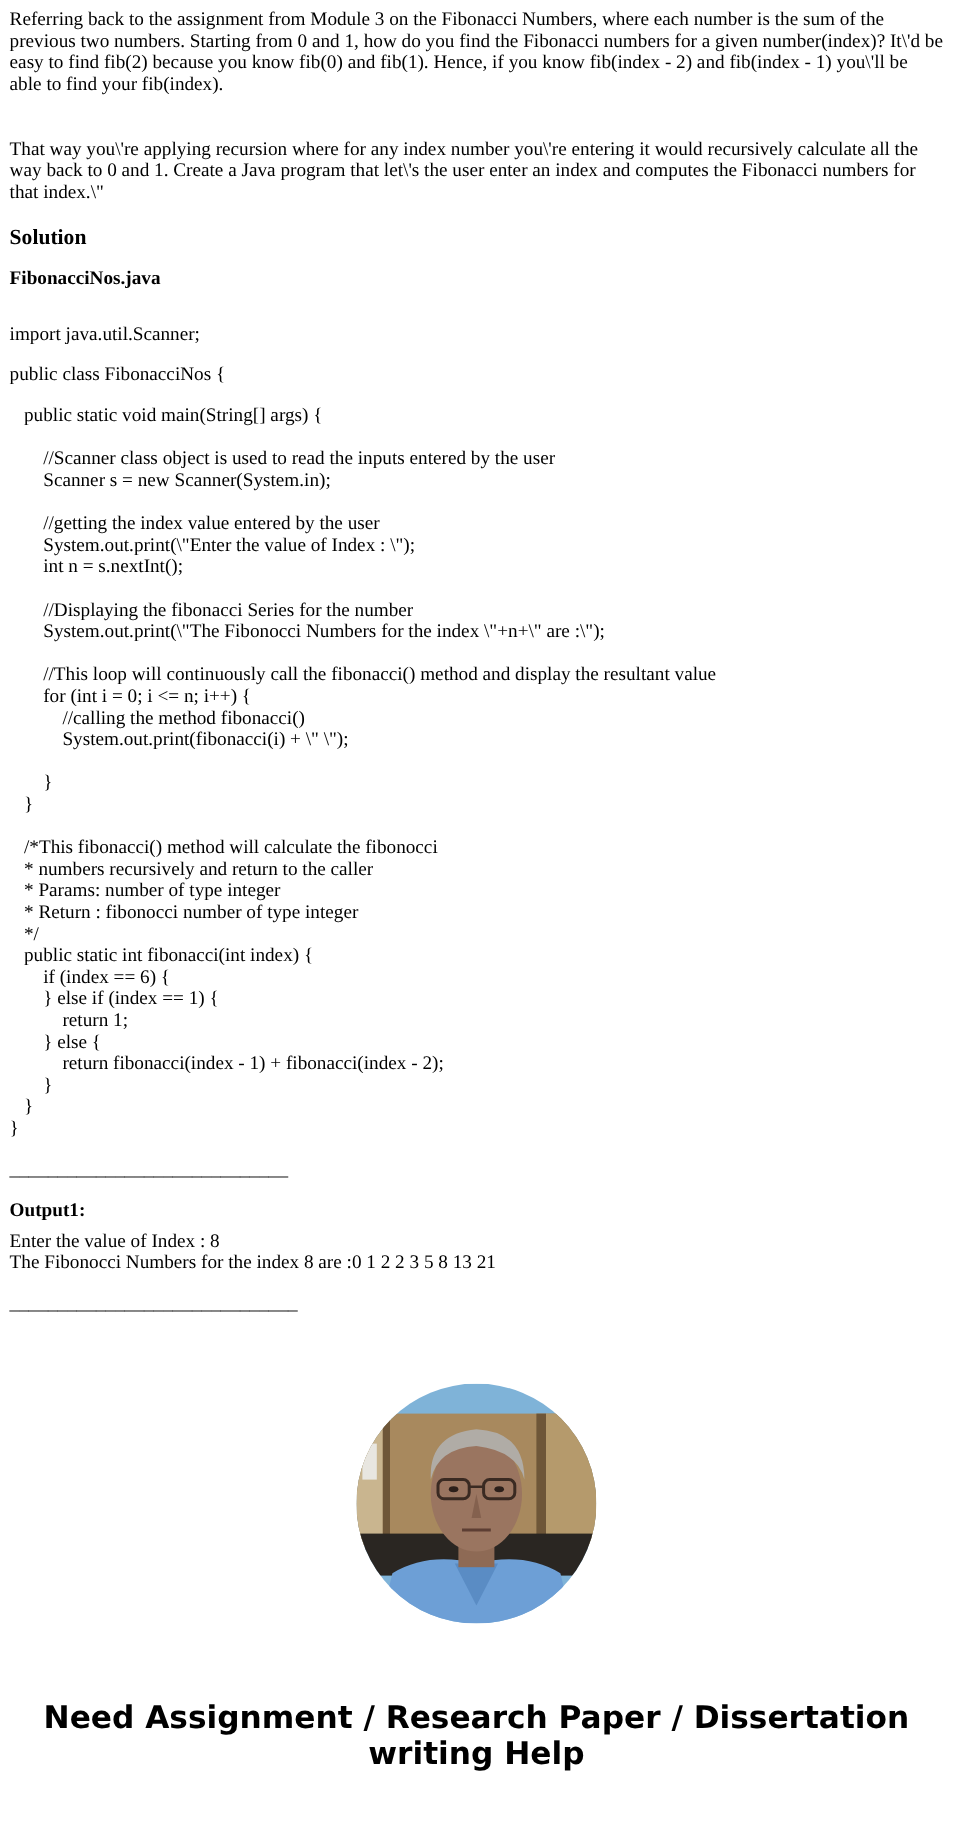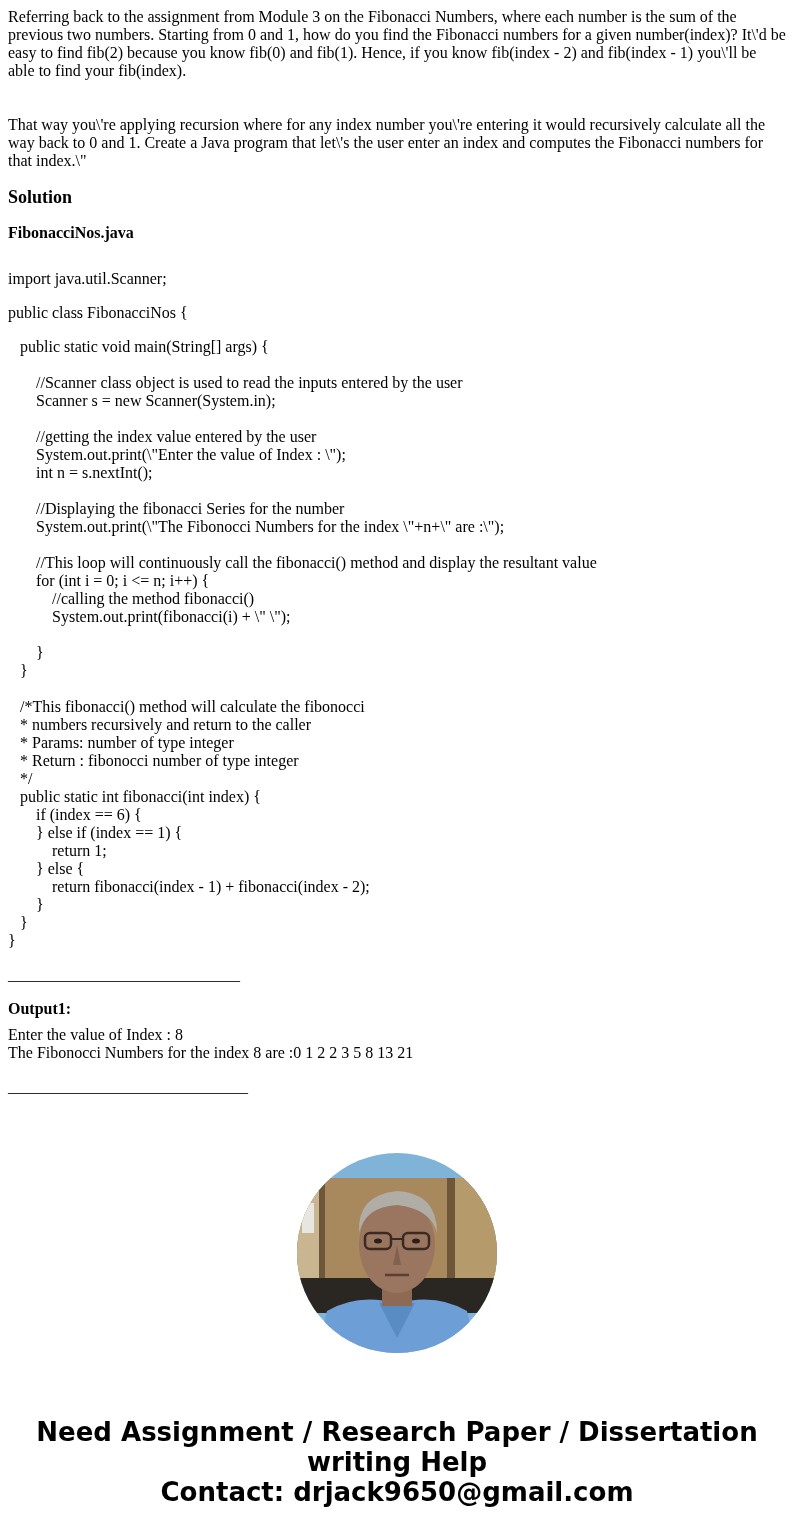--- a/index.html
+++ b/index.html
@@ -176,14 +176,13 @@
 
     <path d="M100 92 L96 112 L104 112 Z" fill="#84614e"></path>
 
     <line x1="88" y1="122" x2="112" y2="122" stroke="#5d3e33" stroke-width="2.5"></line>
   </svg>
 </div>
 
 <div class="footer">
   <div>Need Assignment / Research Paper / Dissertation</div>
   <div>writing Help</div>
-  <div>Contact: drjack9650@gmail.com</div>
 </div>
 
 </body></html>

